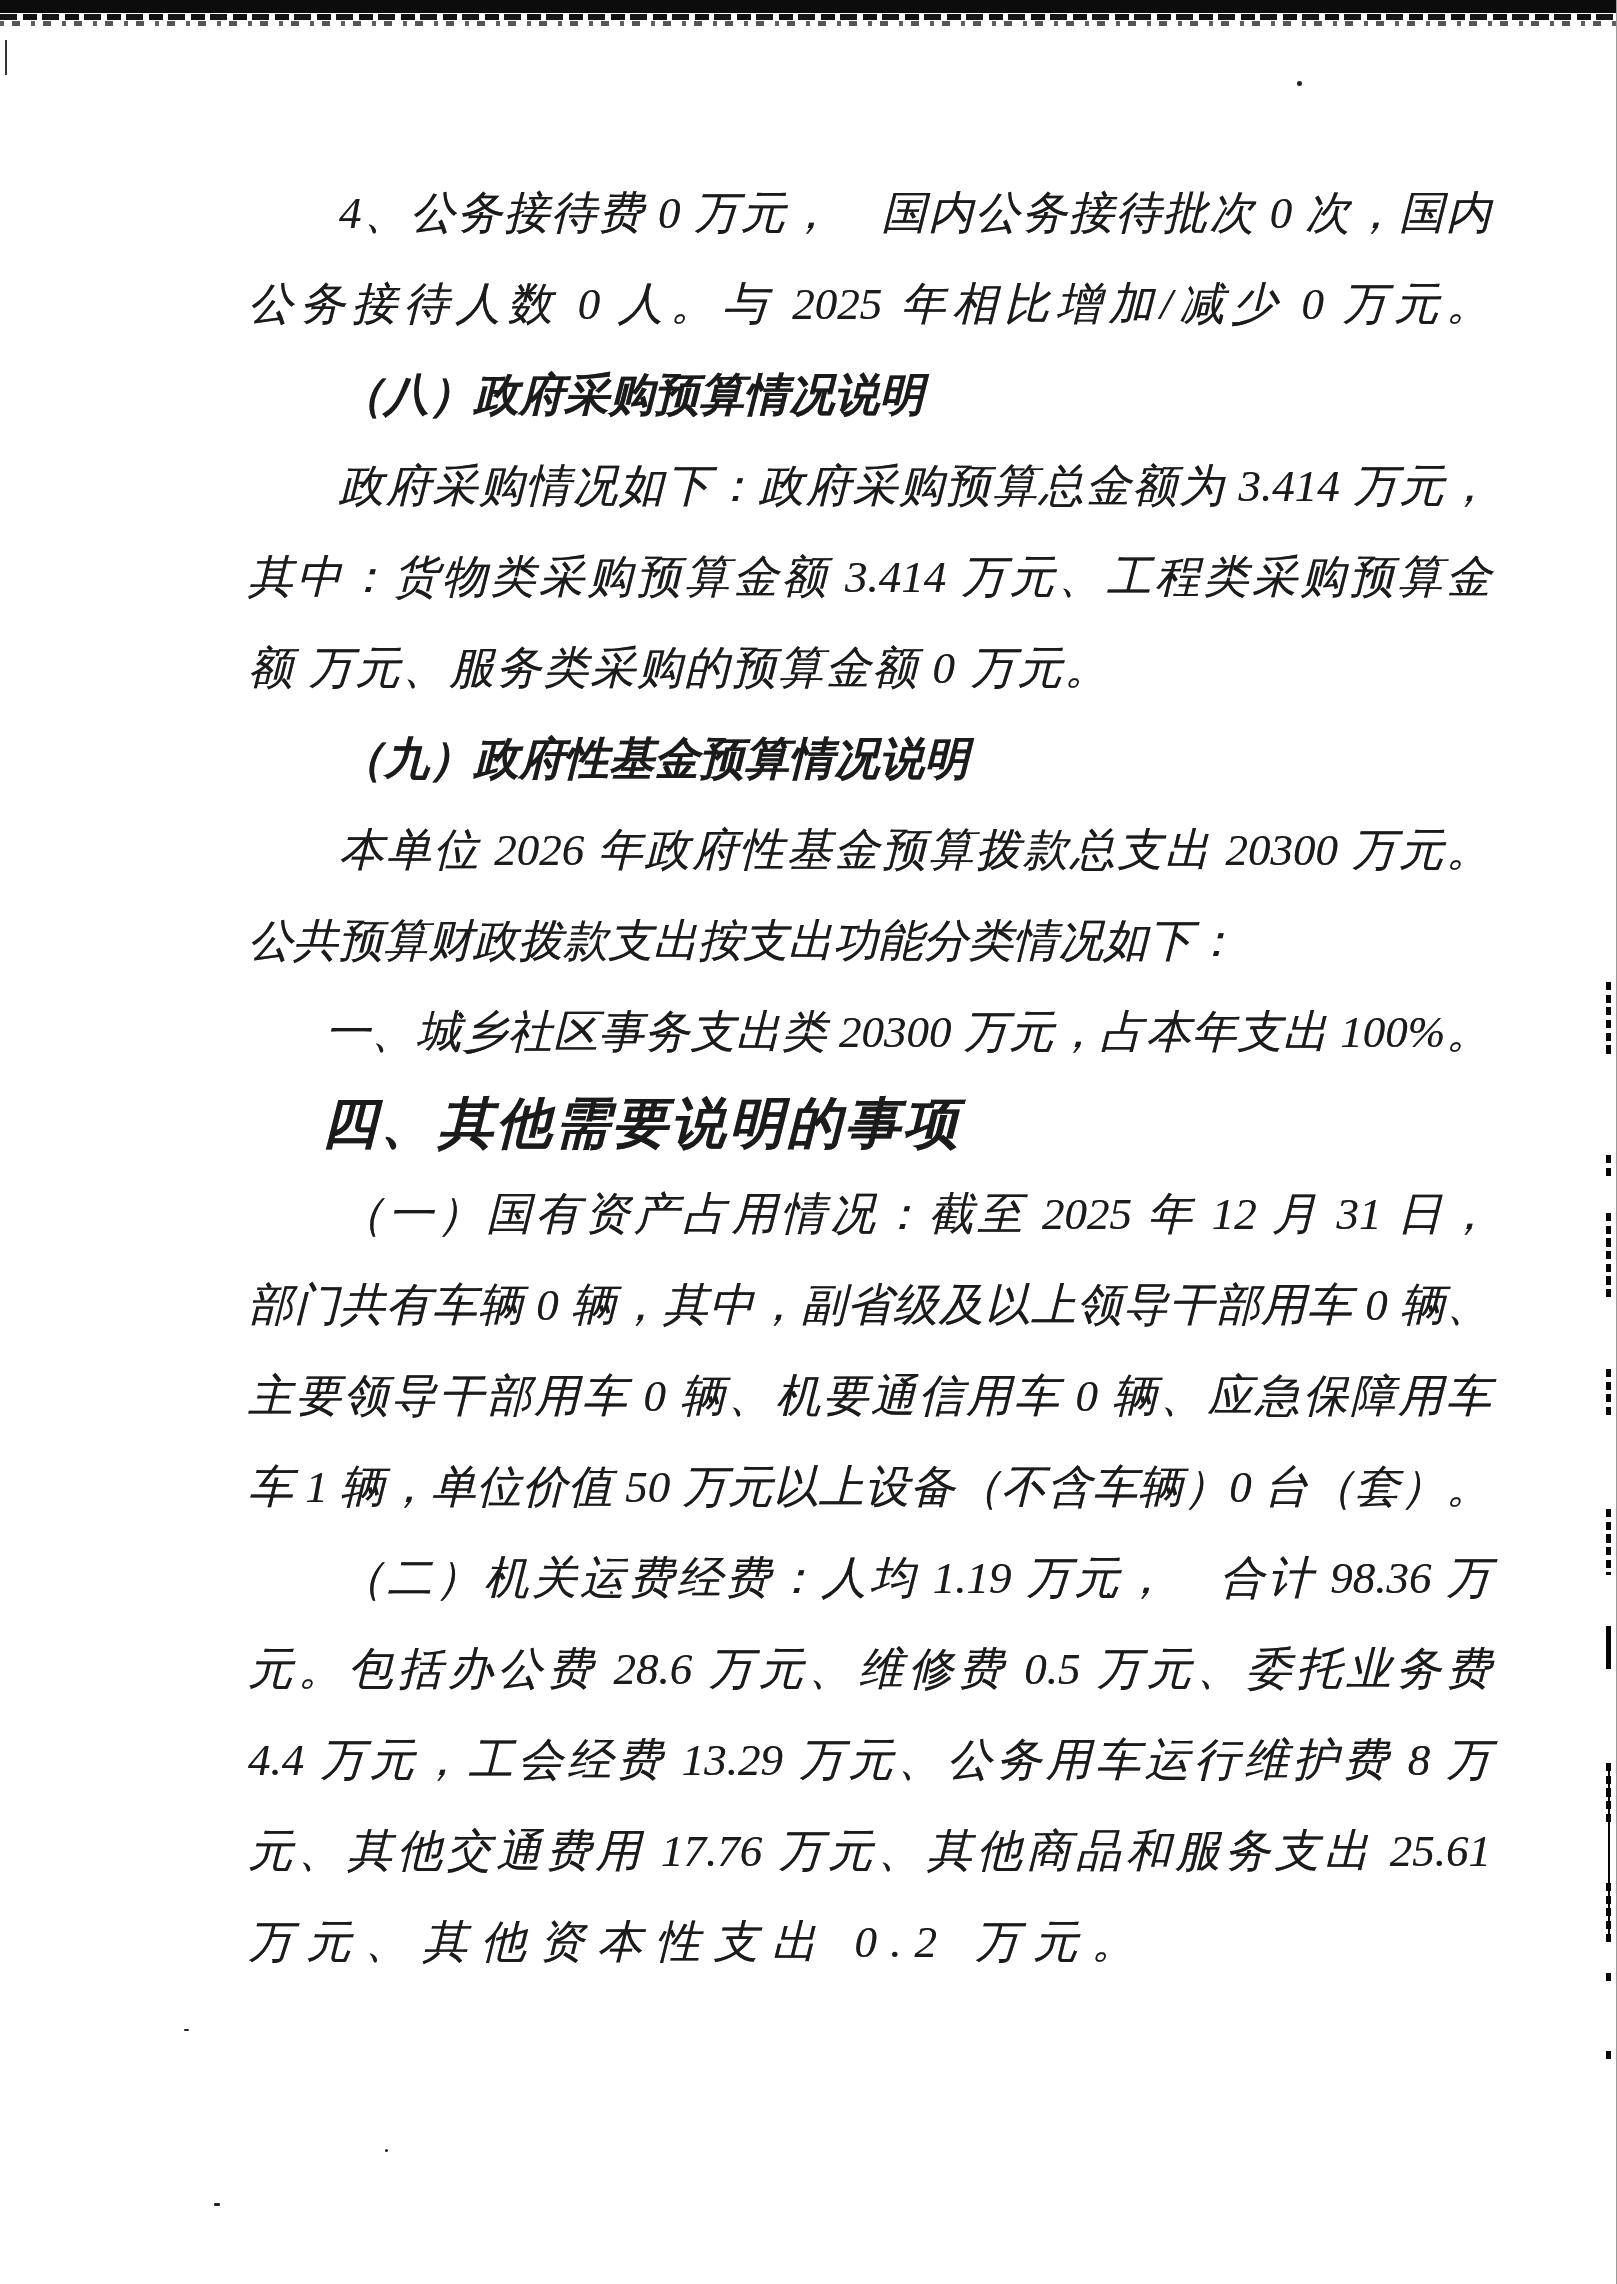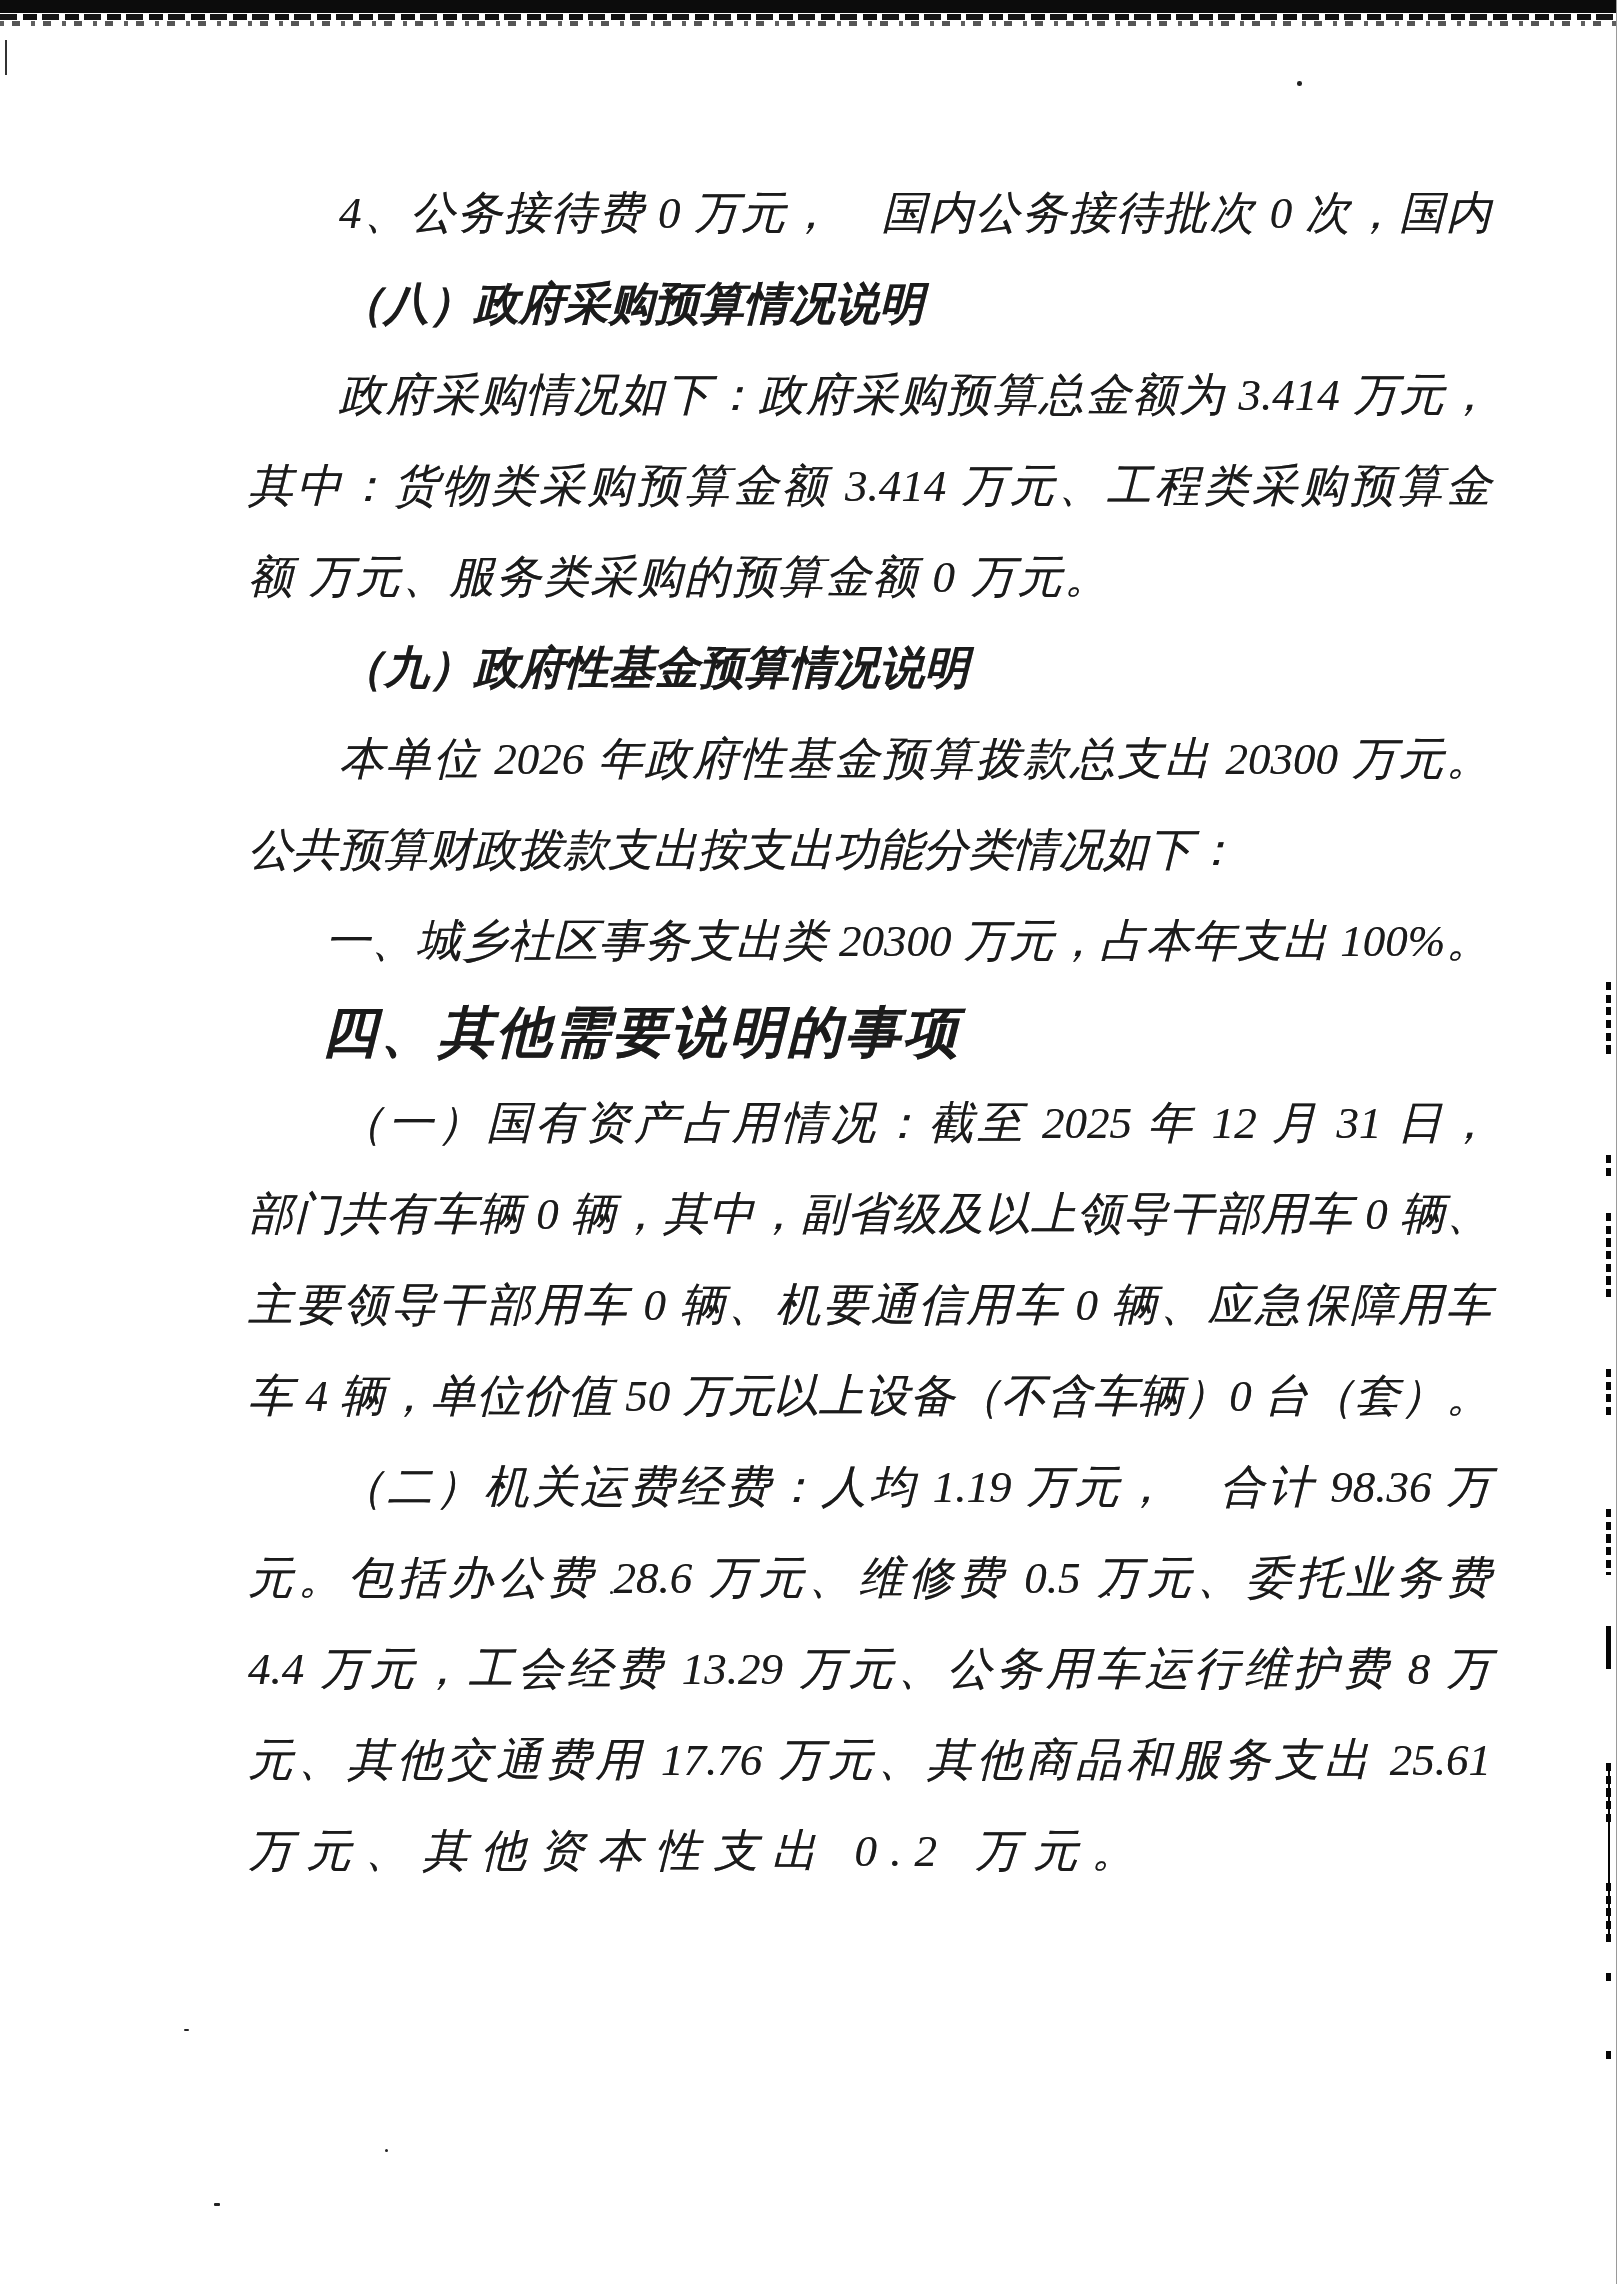--- a/index.html
+++ b/index.html
@@ -55,33 +55,34 @@
 <body>
 
 <div class="page">
 
   <div class="band-solid"></div>
   <div class="band-noise1"></div>
   <div class="band-noise2"></div>
 
   <div class="content">
     <div class="line fill ind2">4、公务接待费 0 万元，　国内公务接待批次 0 次，国内</div>
+    <div class="line fill">公务接待人数 0 人。与 2025 年相比增加/减少 0 万元。</div>
     <div class="line h-serif ind2">（八）政府采购预算情况说明</div>
     <div class="line fill ind2">政府采购情况如下：政府采购预算总金额为 3.414 万元，</div>
     <div class="line fill">其中：货物类采购预算金额 3.414 万元、工程类采购预算金</div>
     <div class="line ls4">额 万元、服务类采购的预算金额 0 万元。</div>
     <div class="line h-serif ind2">（九）政府性基金预算情况说明</div>
     <div class="line fill ind2">本单位 2026 年政府性基金预算拨款总支出 20300 万元。</div>
     <div class="line">公共预算财政拨款支出按支出功能分类情况如下：</div>
     <div class="line fill ind-list">一、城乡社区事务支出类 20300 万元，占本年支出 100%。</div>
     <div class="line h-sans ind-h4">四、其他需要说明的事项</div>
     <div class="line fill ind2">（一）国有资产占用情况：截至 2025 年 12 月 31 日，</div>
     <div class="line fill">部门共有车辆 0 辆，其中，副省级及以上领导干部用车 0 辆、</div>
     <div class="line fill">主要领导干部用车 0 辆、机要通信用车 0 辆、应急保障用车</div>
-    <div class="line fill">车 4 辆，单位价值 50 万元以上设备（不含车辆）0 台（套）。</div>
+    <div class="line fill">车 1 辆，单位价值 50 万元以上设备（不含车辆）0 台（套）。</div>
     <div class="line fill ind2">（二）机关运费经费：人均 1.19 万元，　合计 98.36 万</div>
     <div class="line fill">元。包括办公费 28.6 万元、维修费 0.5 万元、委托业务费</div>
     <div class="line fill">4.4 万元，工会经费 13.29 万元、公务用车运行维护费 8 万</div>
     <div class="line fill">元、其他交通费用 17.76 万元、其他商品和服务支出 25.61</div>
     <div class="line ls26">万元、其他资本性支出 0.2 万元。</div>
   </div>
 
   <div class="edge" style="top:982px;height:76px;"></div>
   <div class="edge" style="top:1155px;height:23px;"></div>
   <div class="edge" style="top:1213px;height:84px;"></div>

